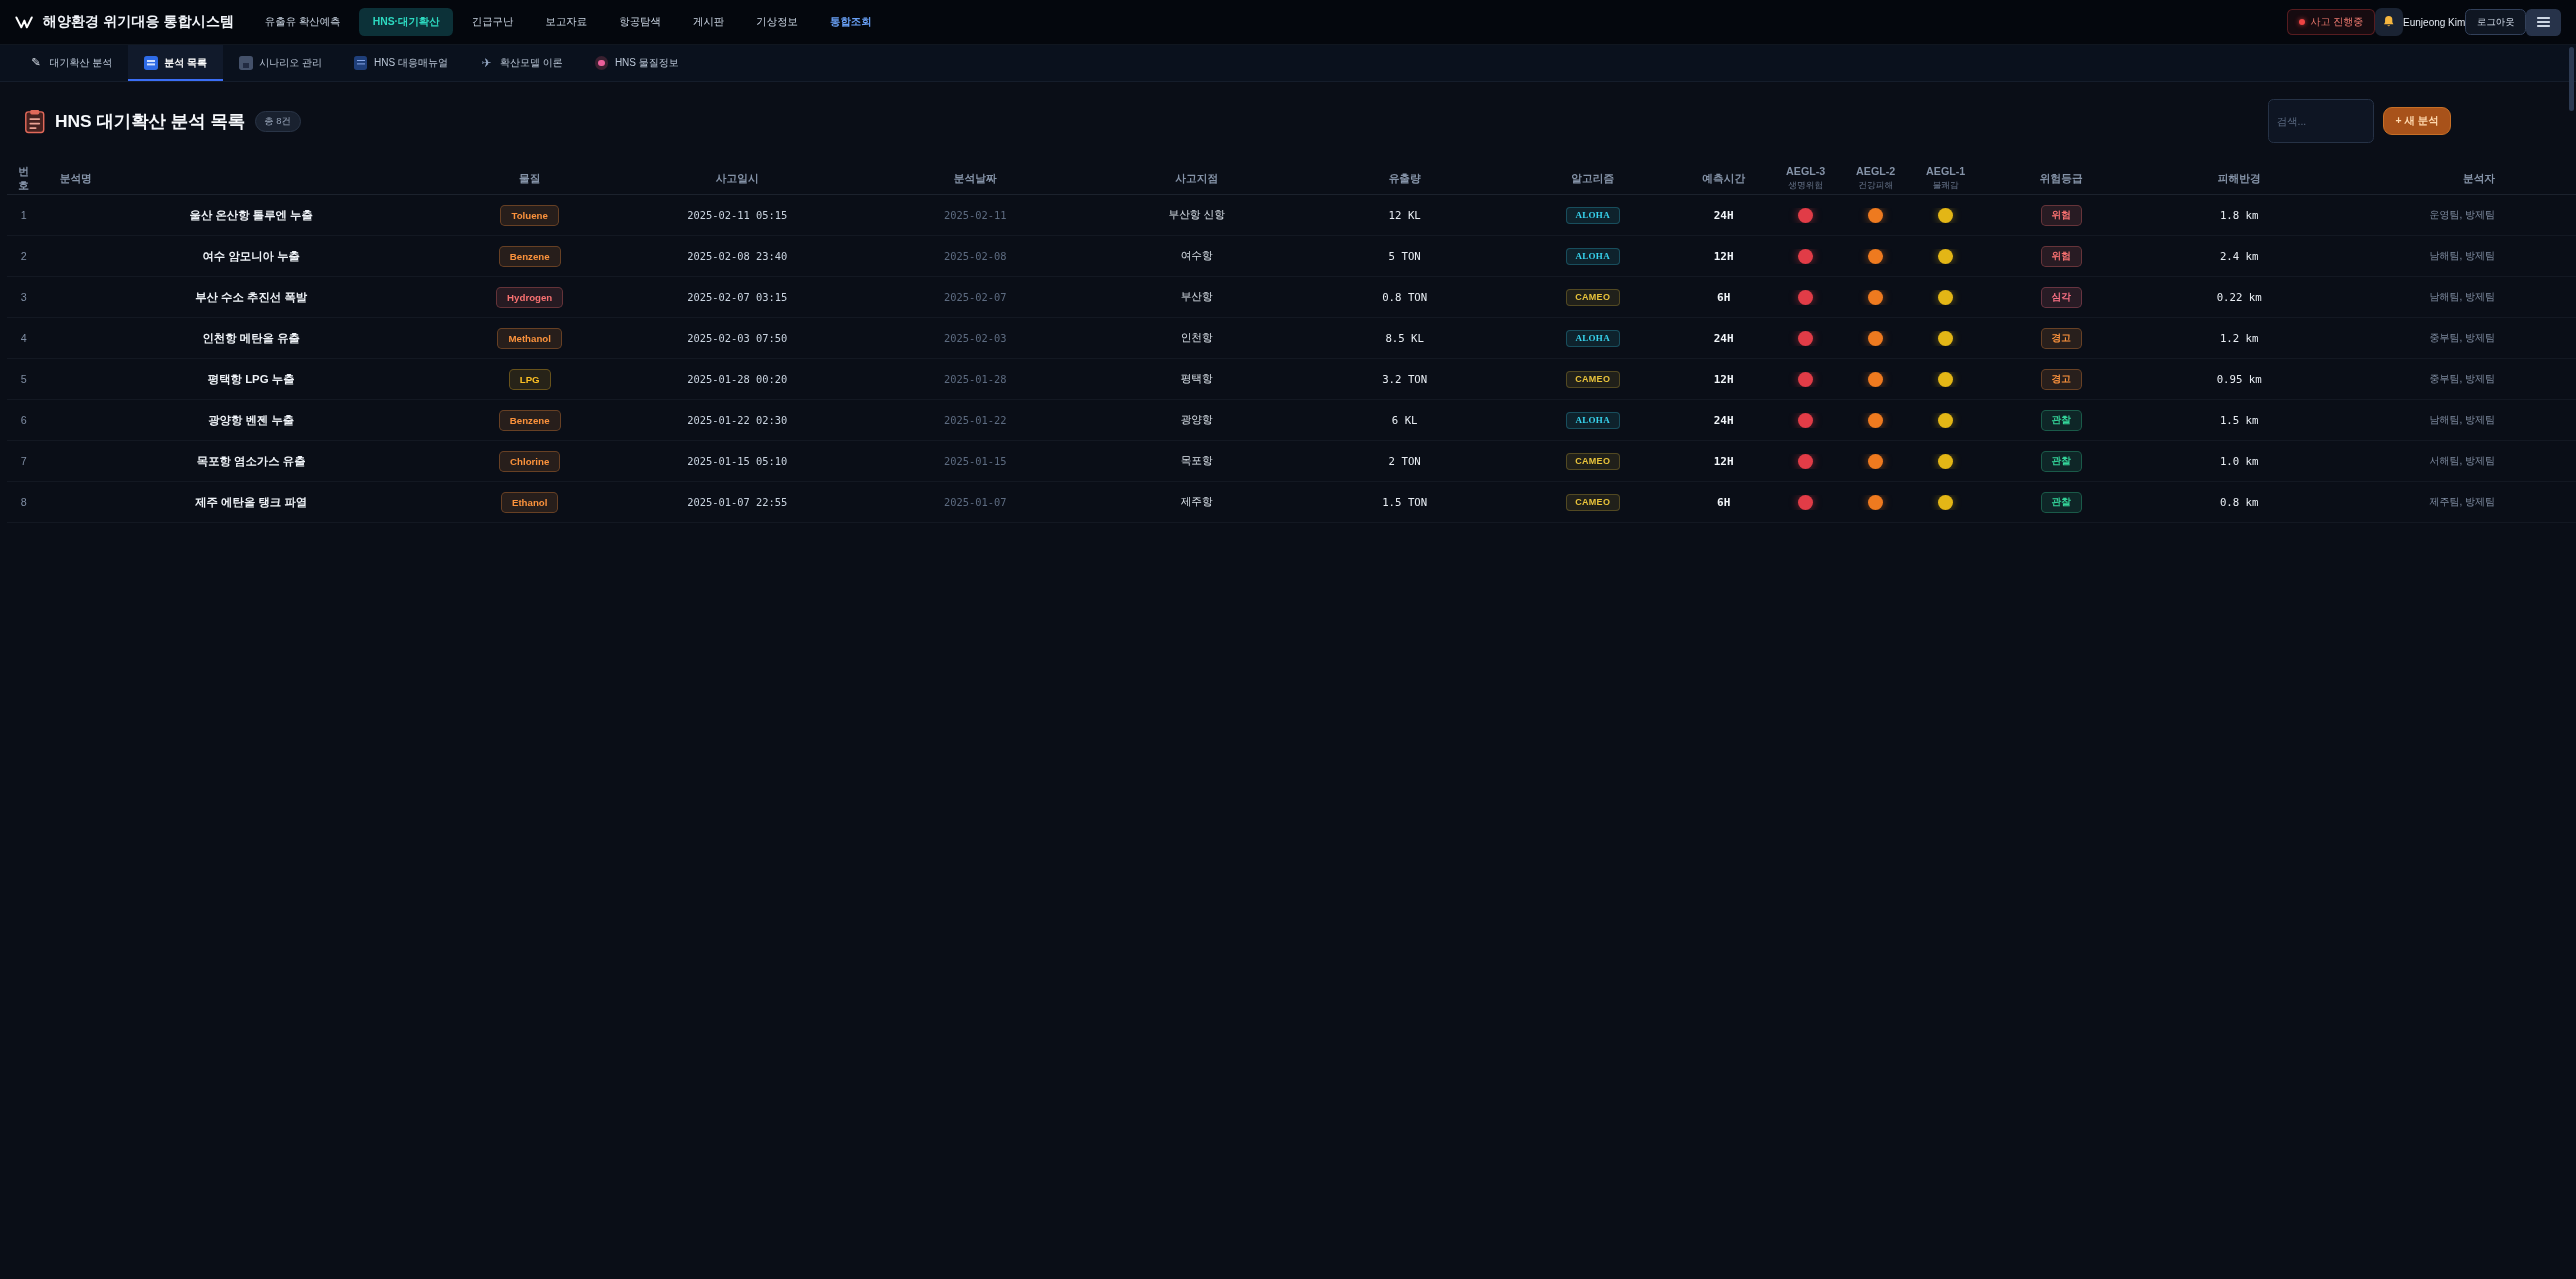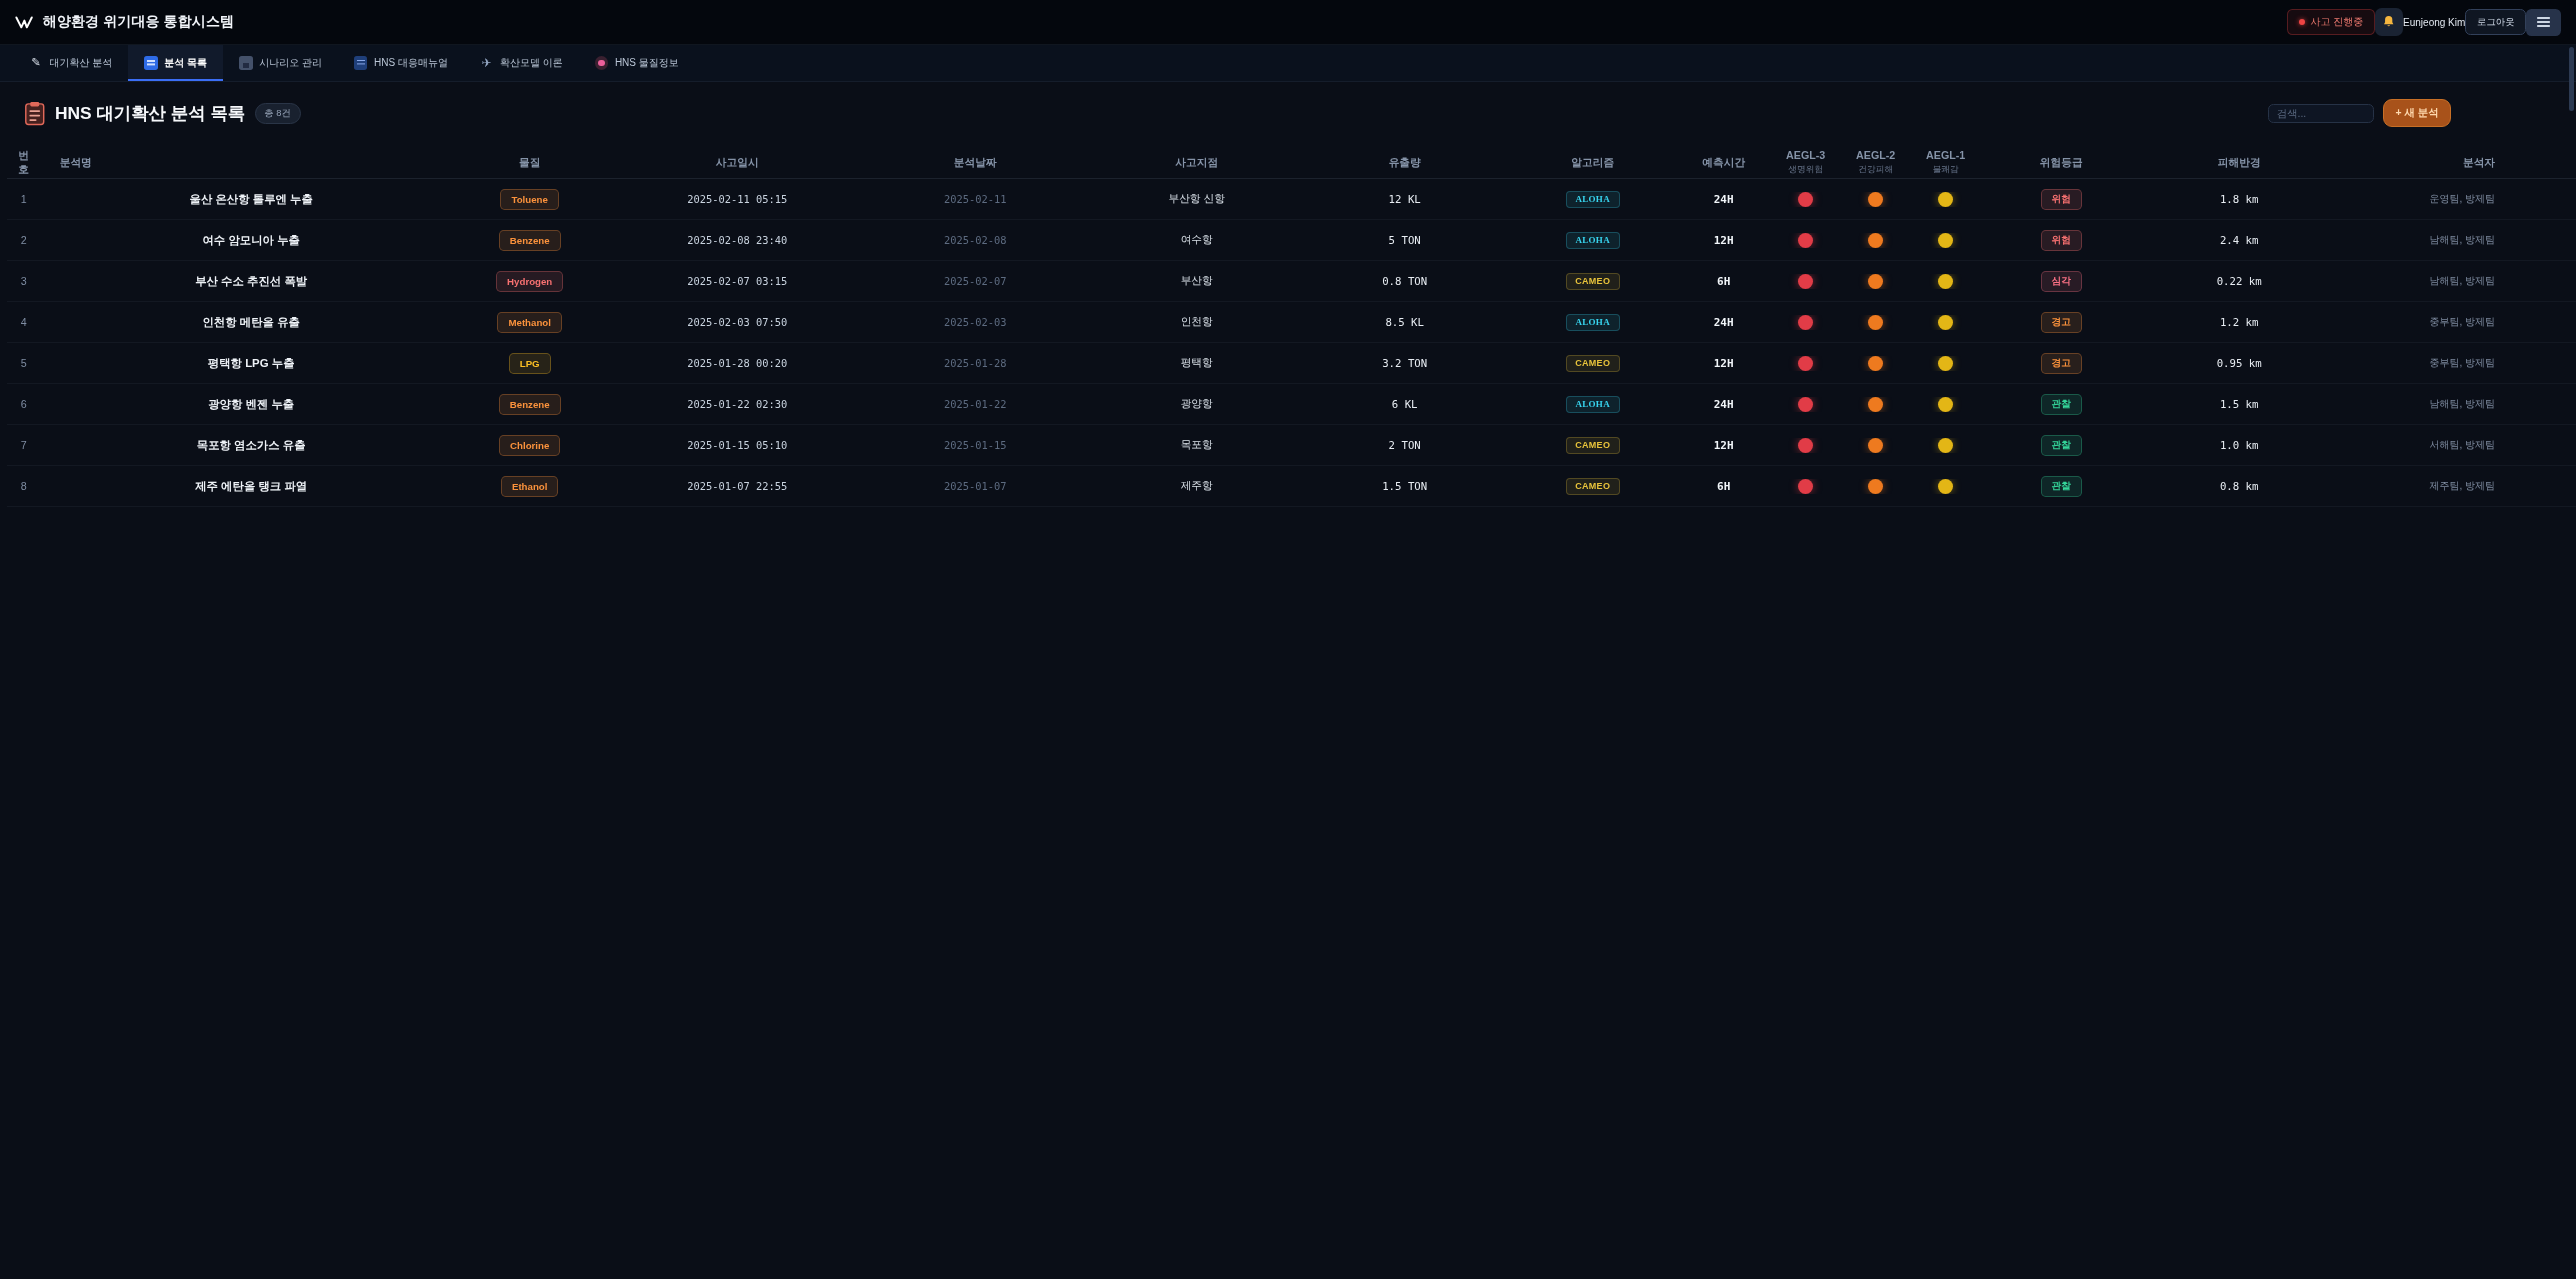--- a/index.html
+++ b/index.html
@@ -37,21 +37,21 @@
   .ticon-manual-icon::before{content:"";position:absolute;left:2.7px;right:2.7px;top:3.4px;height:1.3px;background:#89a8e8;box-shadow:0 3.4px 0 #89a8e8;}
   .ticon-plane-icon::before{content:"\2708";color:#93a6c2;font-size:12px;}
   .ticon-flask-icon{background:#3a2030;border-radius:50%;}
   .ticon-flask-icon::before{content:"";position:absolute;inset:3.4px;background:#ec5f9b;border-radius:50%;}
 
   
   .page-head{display:flex;align-items:center;gap:9.4px;padding:17.4px 24px 12px;}
   .page-title{margin:0;font-size:17.4px;font-weight:bold;color:#f6f8fb;white-space:nowrap;}
   .count-badge{font-size:9.4px;color:#94a1b5;background:#19212f;border:0.7px solid #2a3547;border-radius:670px;padding:3.4px 8.7px;white-space:nowrap;}
   .head-right{margin-left:auto;display:flex;align-items:center;gap:9.4px;margin-right:101px;}
-  .search{width:106px;height:19px;box-sizing:border-box;background:#0e1523;border:0.7px solid #263246;border-radius:5.4px;color:#d6dee8;font-size:10.4px;padding:0 8px;outline:none;font-family:inherit;}
+  .search{width:106px;height:44px;box-sizing:border-box;background:#0e1523;border:0.7px solid #263246;border-radius:5.4px;color:#d6dee8;font-size:10.4px;padding:0 8px;outline:none;font-family:inherit;}
   .search::placeholder{color:#5a6980;}
   .new-btn{height:28px;padding:0 11.4px;font-size:10.4px;font-weight:bold;color:#ffd9ae;background:#a8521a;border:0.7px solid #c76f26;border-radius:9px;cursor:pointer;white-space:nowrap;font-family:inherit;}
 
   
   .table{--cols:34px 402px 174px 241px 235px 208px 208px 168px 94px 70px 70px 70px 161px 195px 1fr;padding-left:6.7px;}
   .thead{display:grid;grid-template-columns:var(--cols);align-items:center;height:39px;border-bottom:0.7px solid rgba(141,157,181,.14);}
   .th{text-align:center;}
   .th-label{font-size:10.7px;font-weight:600;color:#8593a8;line-height:1.25;}
   .th-sub{font-size:8.7px;color:#67748a;margin-top:1.3px;}
   .th.c-no .th-label{width:12px;margin:10px auto;word-break:break-all;}
@@ -93,20 +93,30 @@
 
 <div class="page">
 
   <header class="topnav">
     <div class="brand">
       <svg width="20" height="14.8" viewBox="0 0 32 24">
         <path d="M2 4 L10 20 L15 9 L19 20 L27 4" stroke="#ffffff" stroke-width="3.2" fill="none" stroke-linecap="round" stroke-linejoin="round"></path>
       </svg>
       <span class="app-title">해양환경 위기대응 통합시스템</span>
     </div>
+    <nav class="nav">
+        <div class="nav-item">유출유 확산예측</div>
+        <div class="nav-item active">HNS·대기확산</div>
+        <div class="nav-item">긴급구난</div>
+        <div class="nav-item">보고자료</div>
+        <div class="nav-item">항공탐색</div>
+        <div class="nav-item">게시판</div>
+        <div class="nav-item">기상정보</div>
+        <div class="nav-item accent">통합조회</div>
+      </nav>
     <div class="topnav-right">
       <div class="alert-pill">
         <span class="alert-dot"></span>
         <span>사고 진행중</span>
       </div>
       <div class="bell-btn">
         <svg width="13.4" height="13.4" viewBox="0 0 24 24">
           <path d="M12 2a6.5 6.5 0 0 0-6.5 6.5v4.6L3.6 16.5h16.8l-1.9-3.4V8.5A6.5 6.5 0 0 0 12 2z" fill="#f5b63f"></path>
           <path d="M9.6 18.5a2.5 2.5 0 0 0 4.8 0z" fill="#f5b63f"></path>
         </svg>

